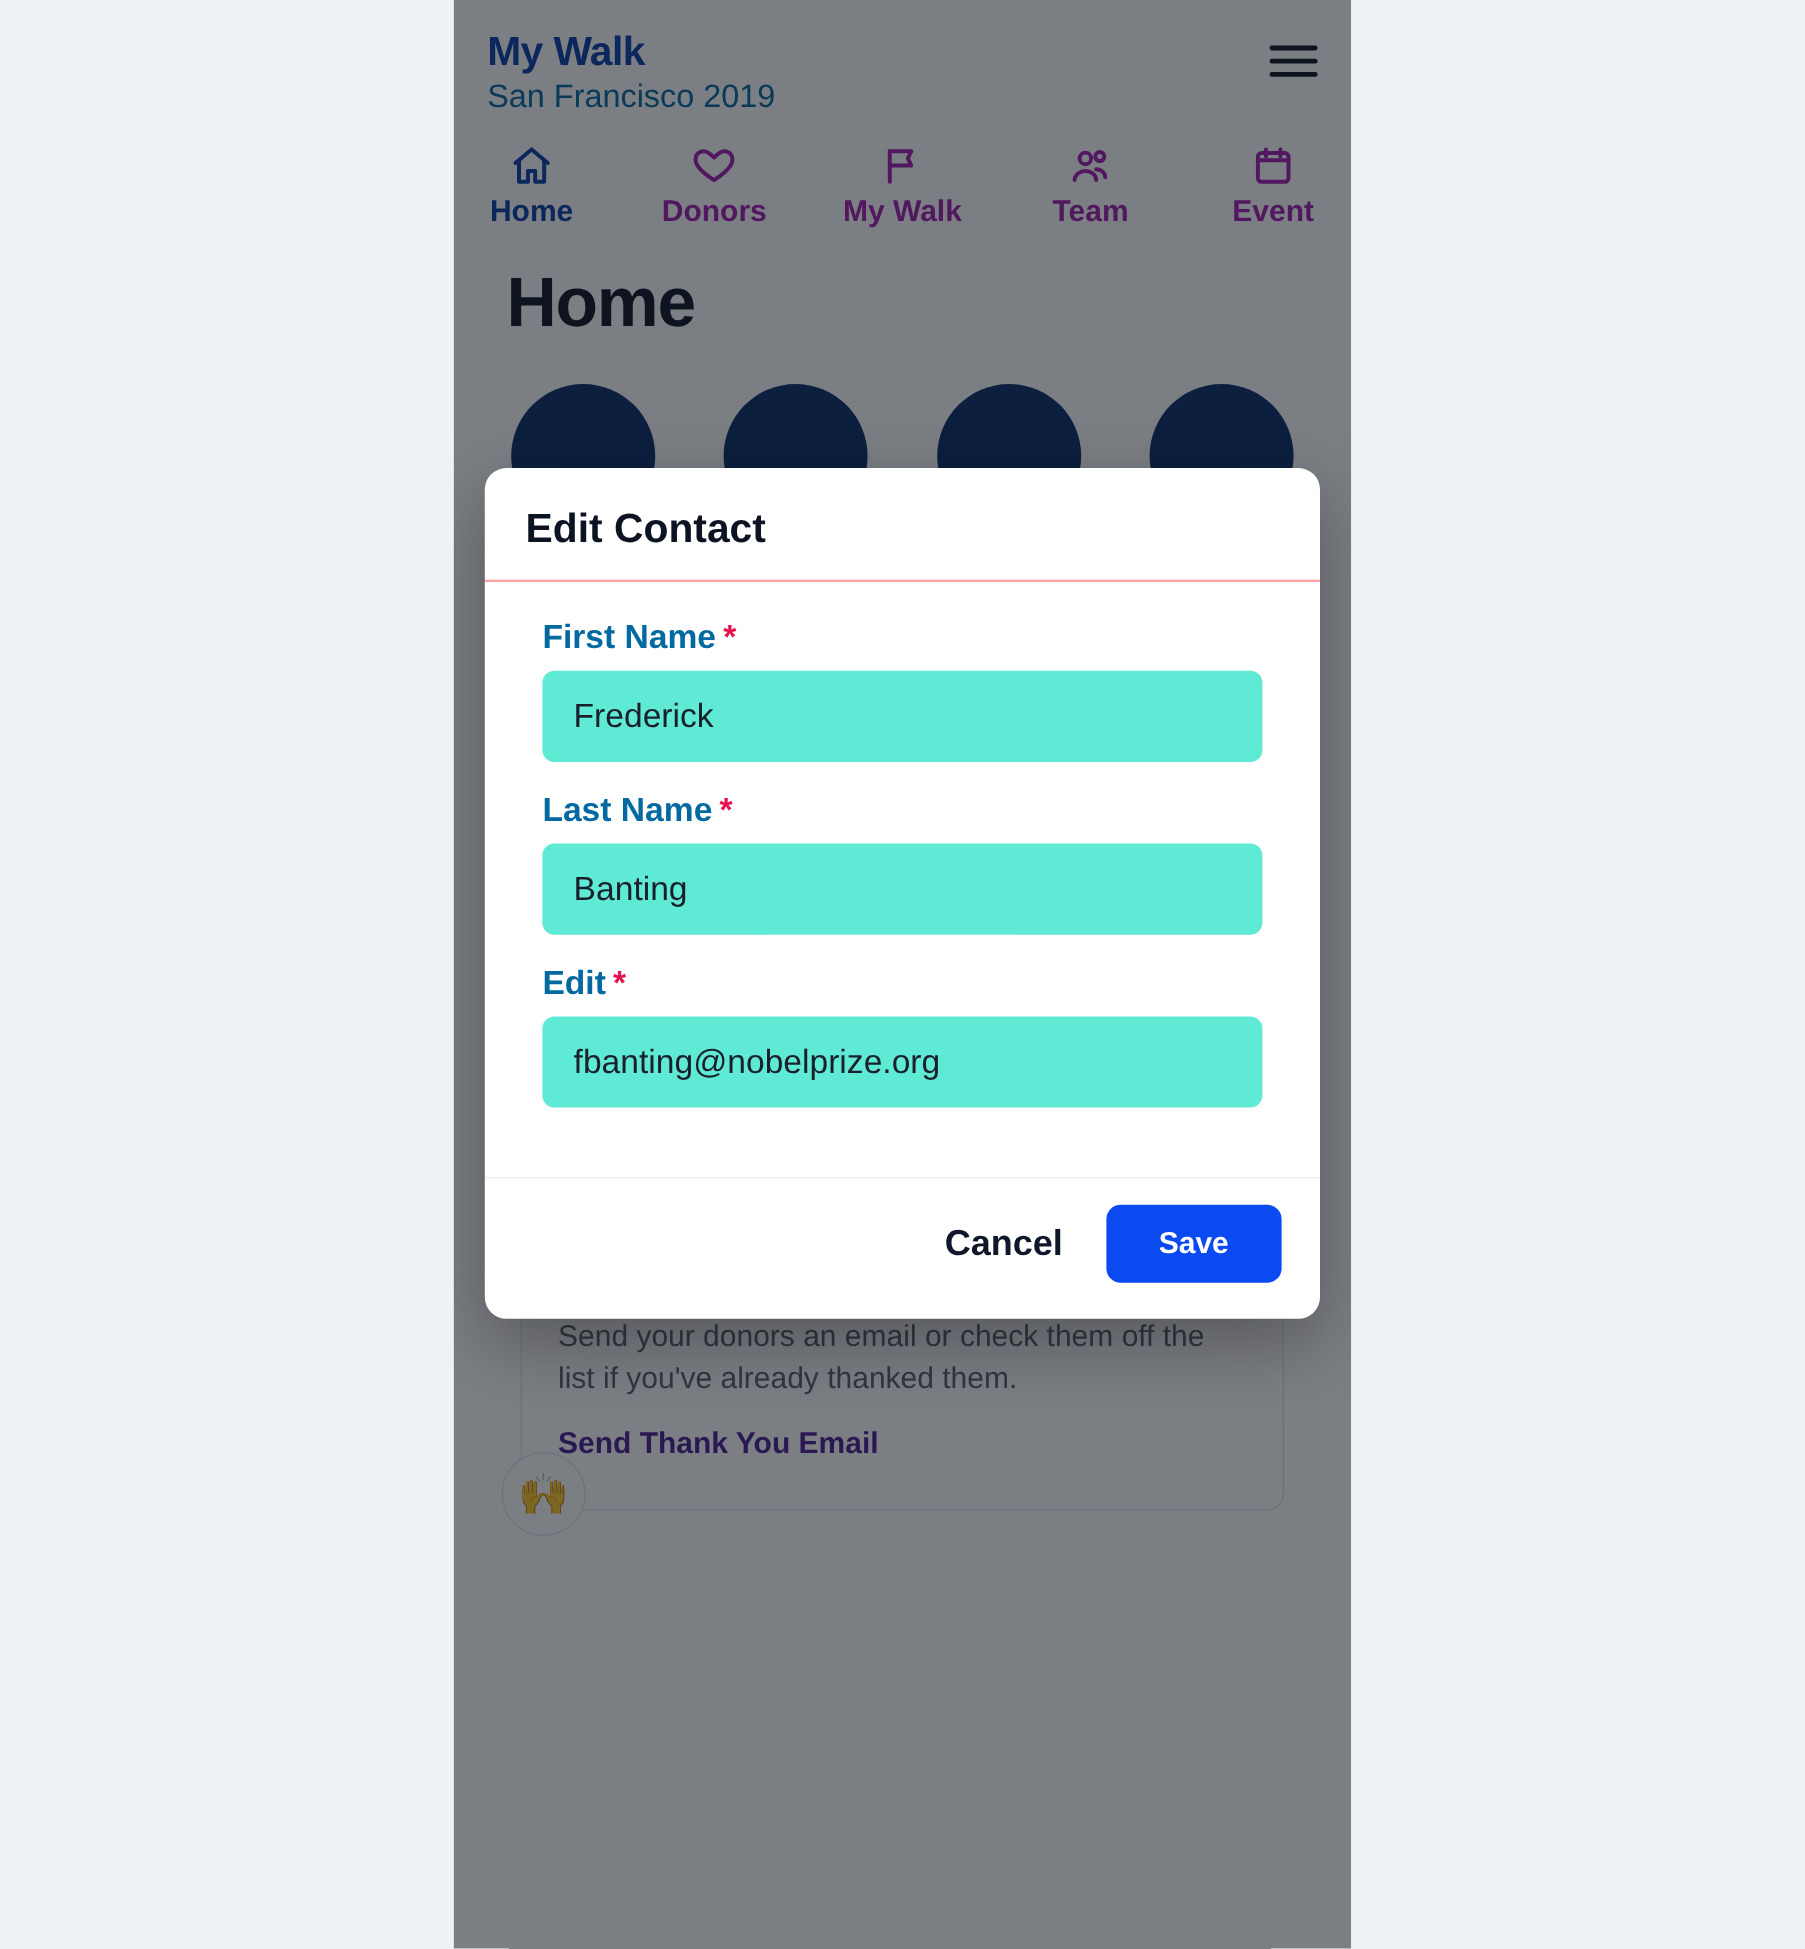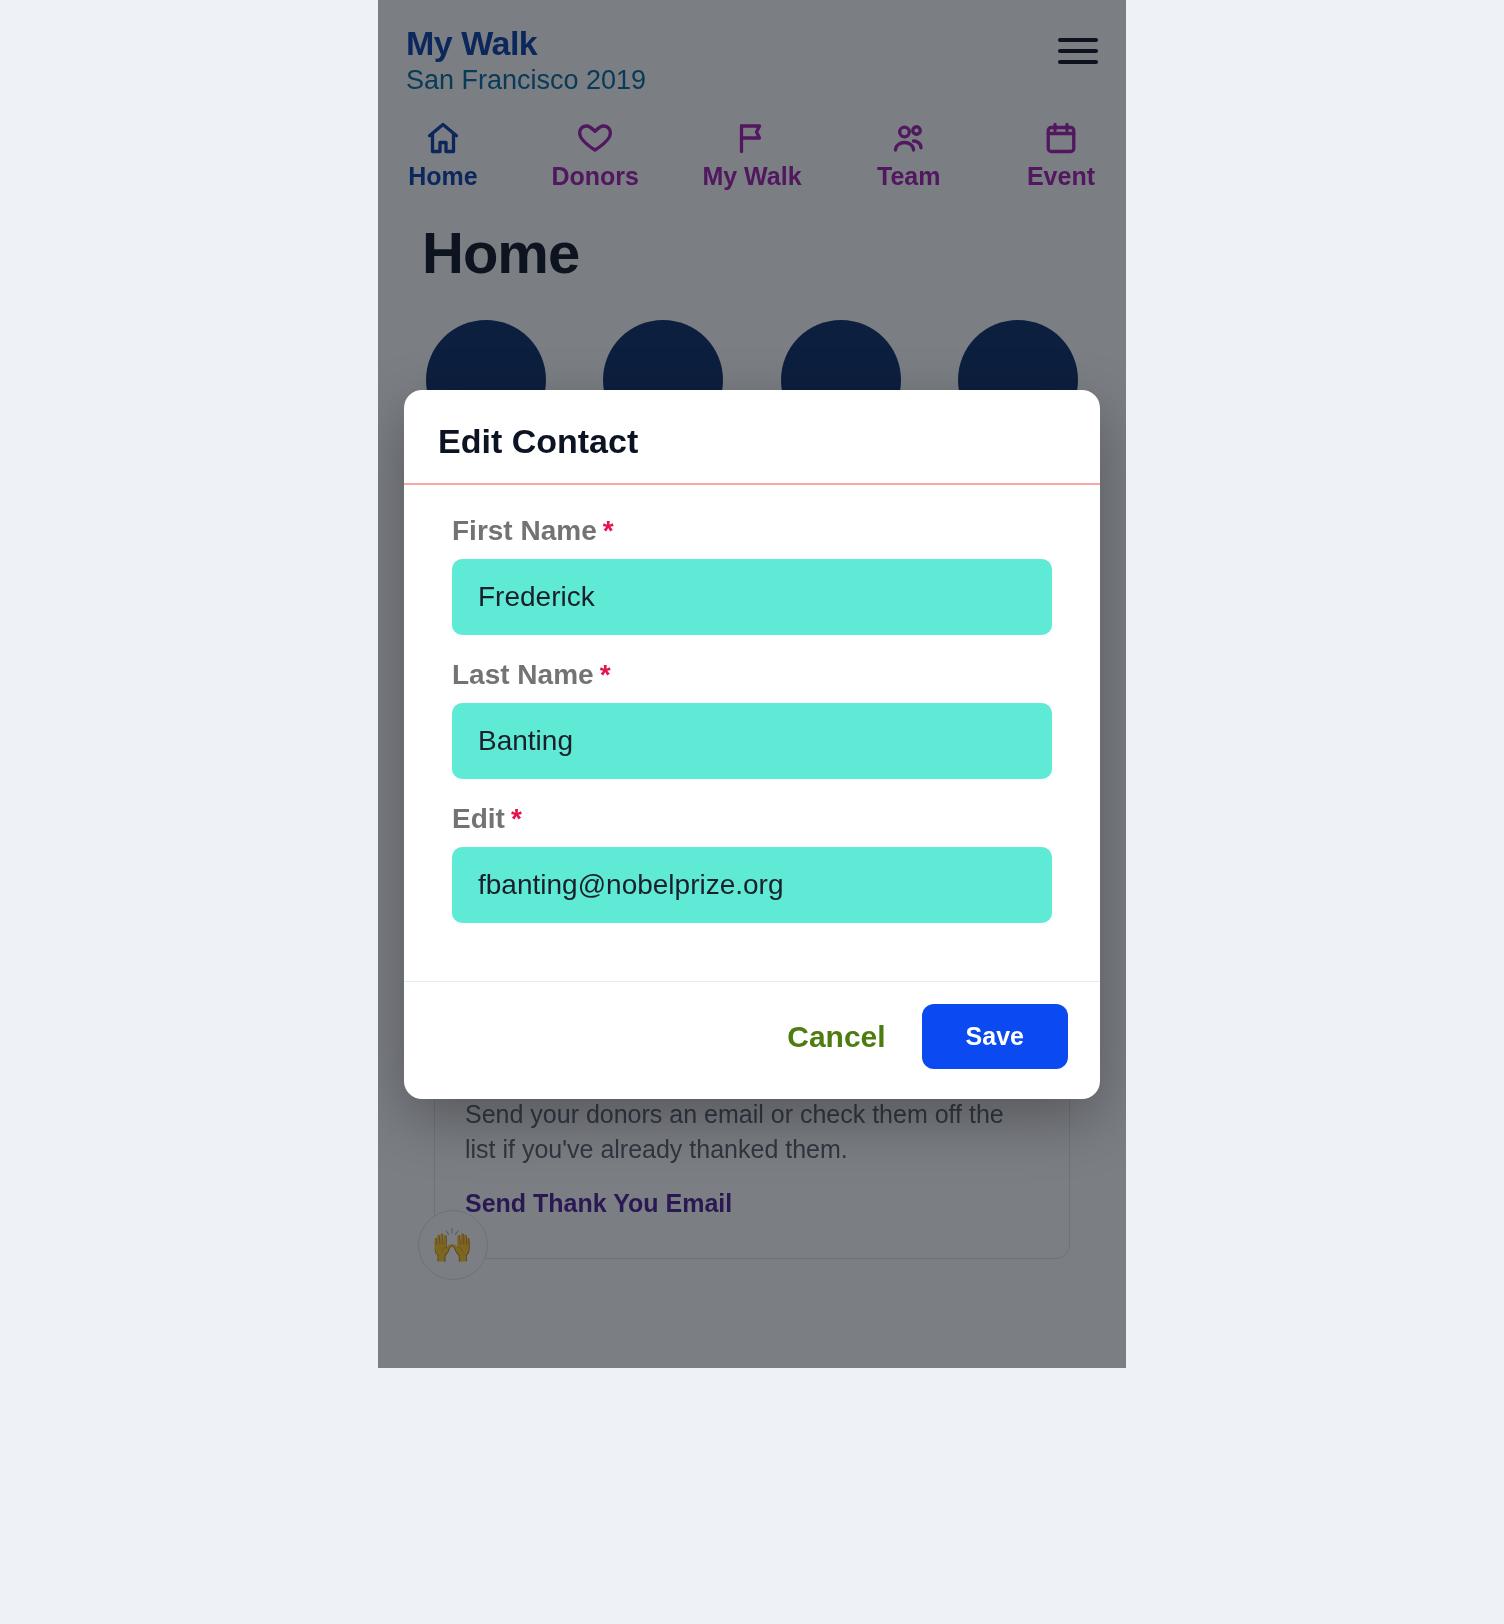--- a/index.html
+++ b/index.html
@@ -11,21 +11,21 @@
     height: 1624px;
     position: relative;
     overflow: hidden;
   }
 
   .phone {
     position: absolute;
     left: 378px;
     top: 0;
     width: 748px;
-    height: 1368px;
+    height: 1624px;
     background: #ffffff;
     overflow: hidden;
   }
 
   
   .app-header {
     padding: 24px 28px 10px 28px;
     display: flex;
     justify-content: space-between;
     align-items: flex-start;
@@ -172,21 +172,21 @@
     font-weight: 900;
     color: #0c1424;
   }
   .modal-body {
     padding: 30px 48px 34px 48px;
   }
   .field { margin-bottom: 24px; }
   .field-label {
     font-size: 28px;
     font-weight: 800;
-    color: #737373;
+    color: #0369a1;
     display: inline-block;
   }
   .req {
     color: #e6114d;
     font-size: 28px;
     font-weight: 900;
     margin-left: 6px;
     vertical-align: top;
   }
   .field input {
@@ -205,21 +205,21 @@
     border-top: 1px solid #e6e9ee;
     padding: 22px 32px 30px 32px;
     display: flex;
     justify-content: flex-end;
     align-items: center;
     gap: 36px;
   }
   .btn-text {
     background: none;
     border: none;
-    color: #4d7c0f;
+    color: #0f172a;
     font-size: 30px;
     font-weight: 800;
     cursor: pointer;
   }
   .btn-primary {
     background: #0b4af0;
     border: none;
     color: #ffffff;
     font-size: 25px;
     font-weight: 800;

